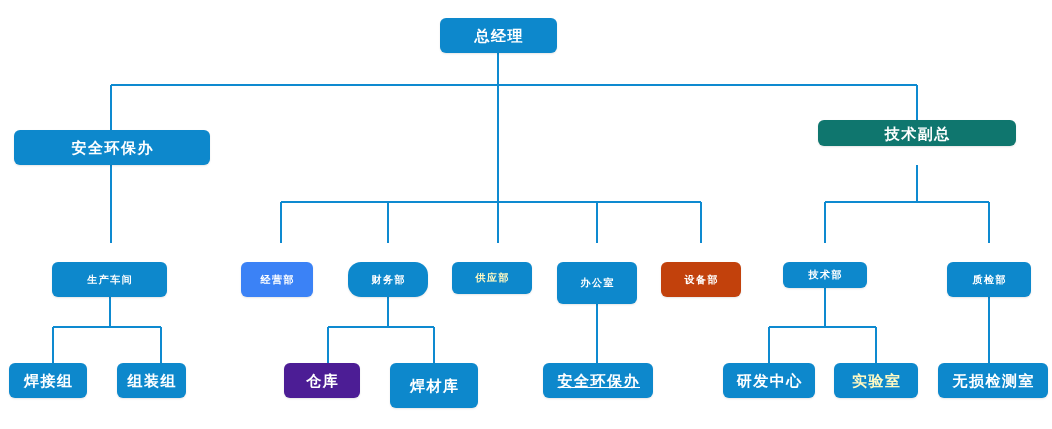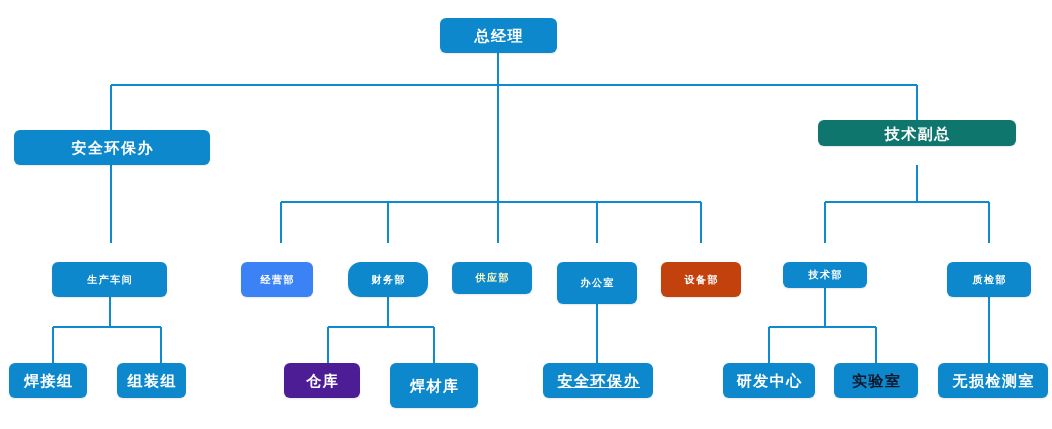--- a/index.html
+++ b/index.html
@@ -92,16 +92,16 @@
       <div class="node level-3" style="left: 557px; top: 243px; width: 80px; height: 42px; background: rgb(13, 136, 204); color: rgb(255, 255, 255);">办公室</div>
       <div class="node level-3" style="left: 661px; top: 243px; width: 80px; height: 35px; background: #c2410c; color: rgb(255, 255, 255); text-align: center;">设备部</div>
       <div class="node level-3" style="left: 783px; top: 243px; width: 84px; height: 26px; background: rgb(13, 136, 204); color: rgb(255, 255, 255);">技术部</div>
       <div class="node level-3" style="left: 947px; top: 243px; width: 84px; height: 35px; background: rgb(13, 136, 204); color: rgb(255, 255, 255);">质检部</div>
       <div class="node level-4" style="left: 9px; top: 363px; width: 78px; height: 35px; background: rgb(13, 136, 204); color: rgb(255, 255, 255);">焊接组</div>
       <div class="node level-4" style="left: 117px; top: 363px; width: 69px; height: 35px; background: rgb(13, 136, 204); color: rgb(255, 255, 255);">组装组</div>
       <div class="node level-4" style="left: 284px; top: 363px; width: 76px; height: 35px; background: #4c1d95; color: rgb(255, 255, 255);">仓库</div>
       <div class="node level-4" style="left: 390px; top: 363px; width: 88px; height: 45px; background: rgb(13, 136, 204); color: rgb(255, 255, 255);">焊材库</div>
       <div class="node level-4" style="left: 543px; top: 363px; width: 110px; height: 35px; background: rgb(13, 136, 204); color: rgb(255, 255, 255); text-decoration: underline;">安全环保办</div>
       <div class="node level-4" style="left: 723px; top: 363px; width: 92px; height: 35px; background: rgb(13, 136, 204); color: rgb(255, 255, 255);">研发中心</div>
-      <div class="node level-4" style="left: 834px; top: 363px; width: 84px; height: 35px; background: rgb(13, 136, 204); color: #0f172a;">实验室</div>
+      <div class="node level-4" style="left: 834px; top: 363px; width: 84px; height: 35px; background: rgb(13, 136, 204); color: #fef9c3;">实验室</div>
       <div class="node level-4" style="left: 938px; top: 363px; width: 110px; height: 35px; background: rgb(13, 136, 204); color: rgb(255, 255, 255);">无损检测室</div>
     </div>
 </div>
 
 </body></html>

